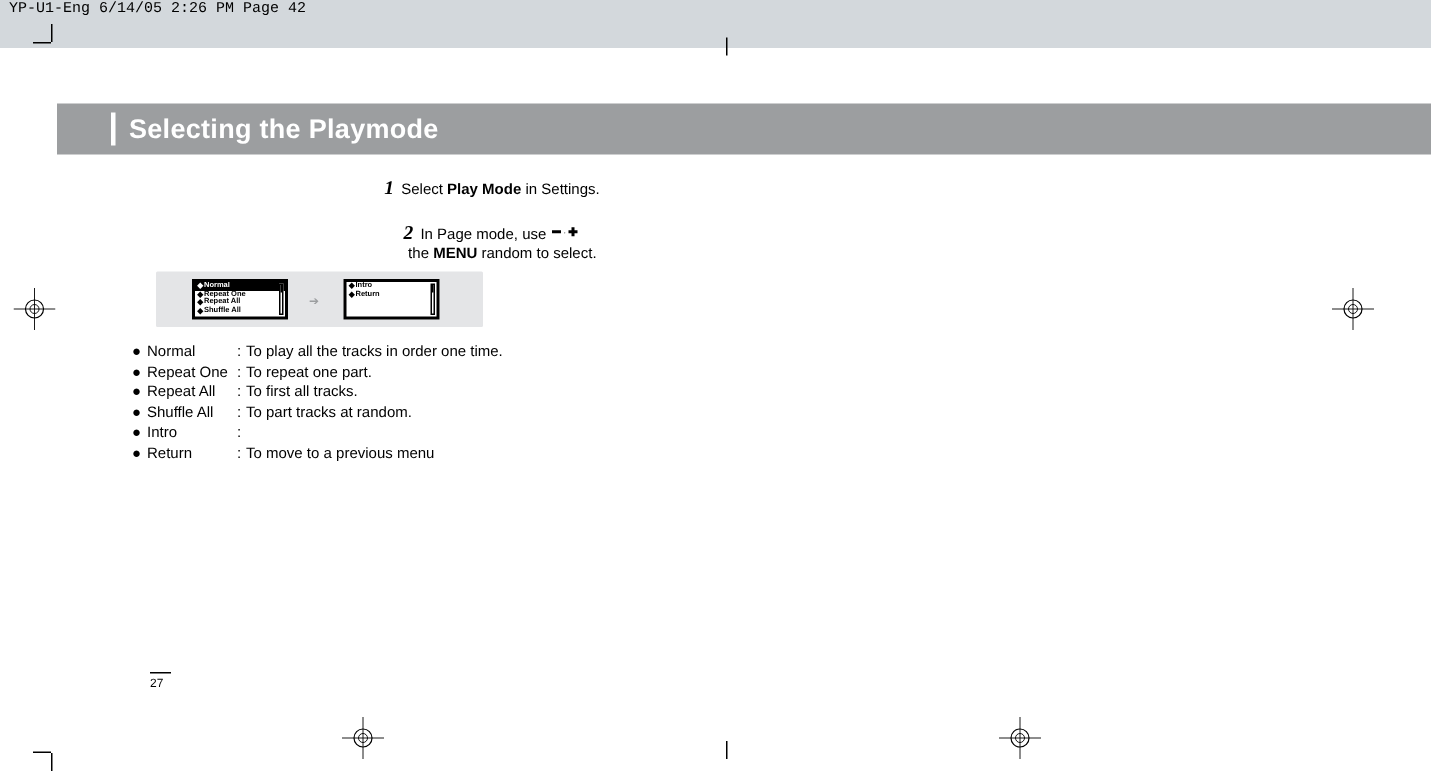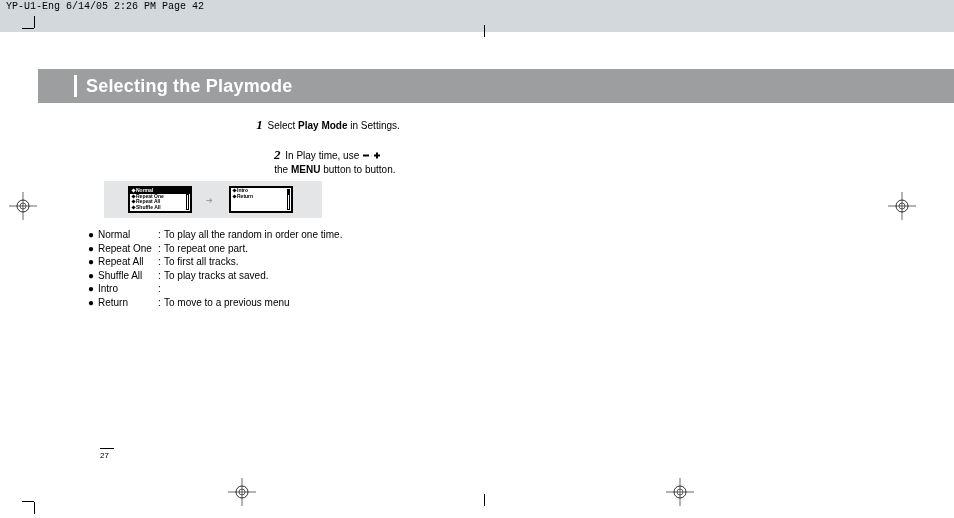--- a/index.html
+++ b/index.html
@@ -254,32 +254,32 @@
   <div class="title-text">Selecting the Playmode</div>
 </div>
 
 <div class="content">
   <div class="step">
     <span class="step-num">1</span>
     <span>Select </span><span class="bold">Play Mode</span><span> in Settings.</span>
   </div>
   <div class="step">
     <span class="step-num">2</span>
-    <span>In Play time, use </span>
+    <span>In Page mode, use </span>
     <span class="pm-icon">
       <svg width="18" height="7" viewBox="0 0 18 7">
         <rect x="0" y="2.5" width="6" height="2" fill="#000"></rect>
         <text x="8" y="4" font-size="4" fill="#000">,</text>
         <rect x="11" y="2.5" width="6" height="2" fill="#000"></rect>
         <rect x="13" y="0.5" width="2" height="6" fill="#000"></rect>
       </svg>
     </span>
     <br>
     <span style="display:inline-block;width:11px;"></span>
-    <span>the </span><span class="bold">MENU</span><span> button to button.</span>
+    <span>the </span><span class="bold">MENU</span><span> random to select.</span>
   </div>
 </div>
 
 <div class="lcd-panel">
   <div class="lcd left">
     <div class="lcd-row selected">
         <div class="diamond"></div>
         <span>Normal</span>
       </div>
     <div class="lcd-row">
@@ -308,39 +308,39 @@
       </div>
     <div class="scroll"></div>
   </div>
 </div>
 
 <div class="defs">
   <div class="row">
       <span class="bullet">●</span>
       <span class="term">Normal</span>
       <span class="colon">:</span>
-      <span>To play all the random in order one time.</span>
+      <span>To play all the tracks in order one time.</span>
     </div>
   <div class="row">
       <span class="bullet">●</span>
       <span class="term">Repeat One</span>
       <span class="colon">:</span>
       <span>To repeat one part.</span>
     </div>
   <div class="row">
       <span class="bullet">●</span>
       <span class="term">Repeat All</span>
       <span class="colon">:</span>
       <span>To first all tracks.</span>
     </div>
   <div class="row">
       <span class="bullet">●</span>
       <span class="term">Shuffle All</span>
       <span class="colon">:</span>
-      <span>To play tracks at saved.</span>
+      <span>To part tracks at random.</span>
     </div>
   <div class="row">
       <span class="bullet">●</span>
       <span class="term">Intro</span>
       <span class="colon">:</span>
     </div>
   <div class="row">
       <span class="bullet">●</span>
       <span class="term">Return</span>
       <span class="colon">:</span>

